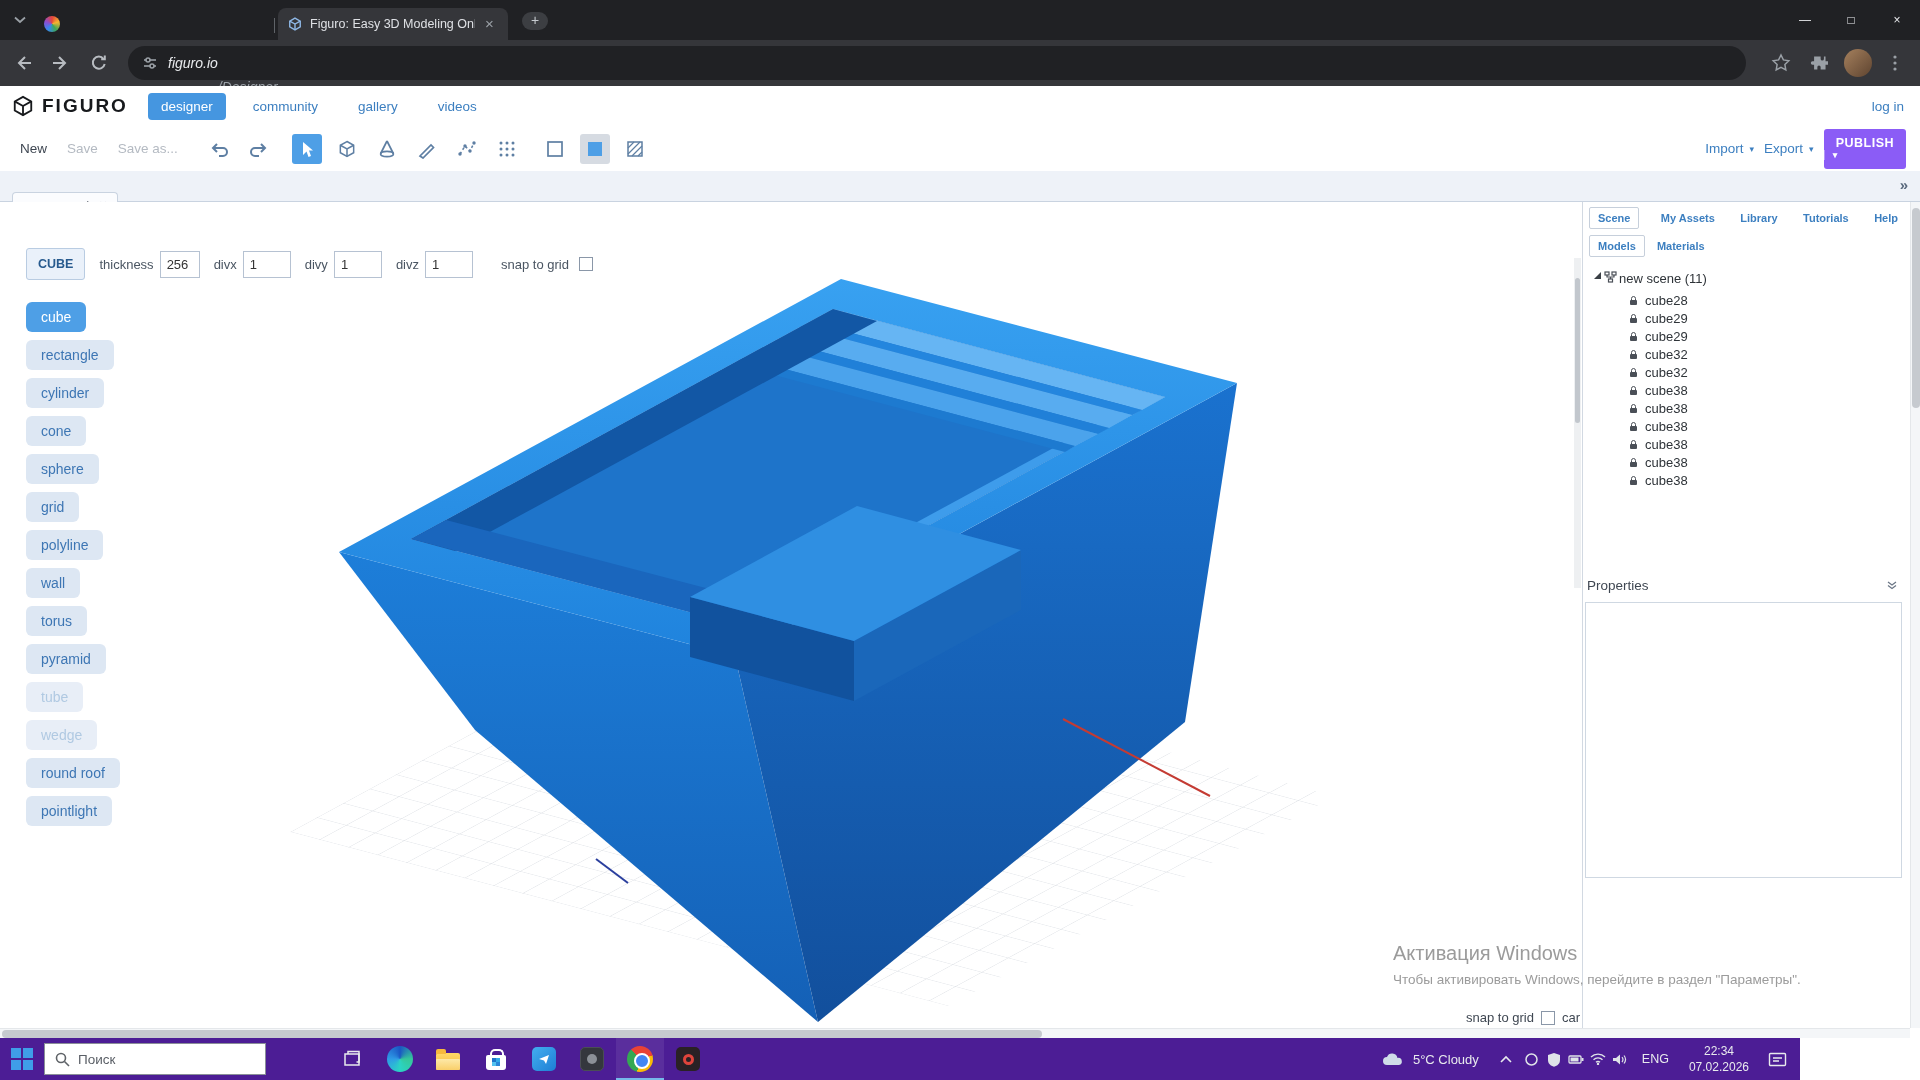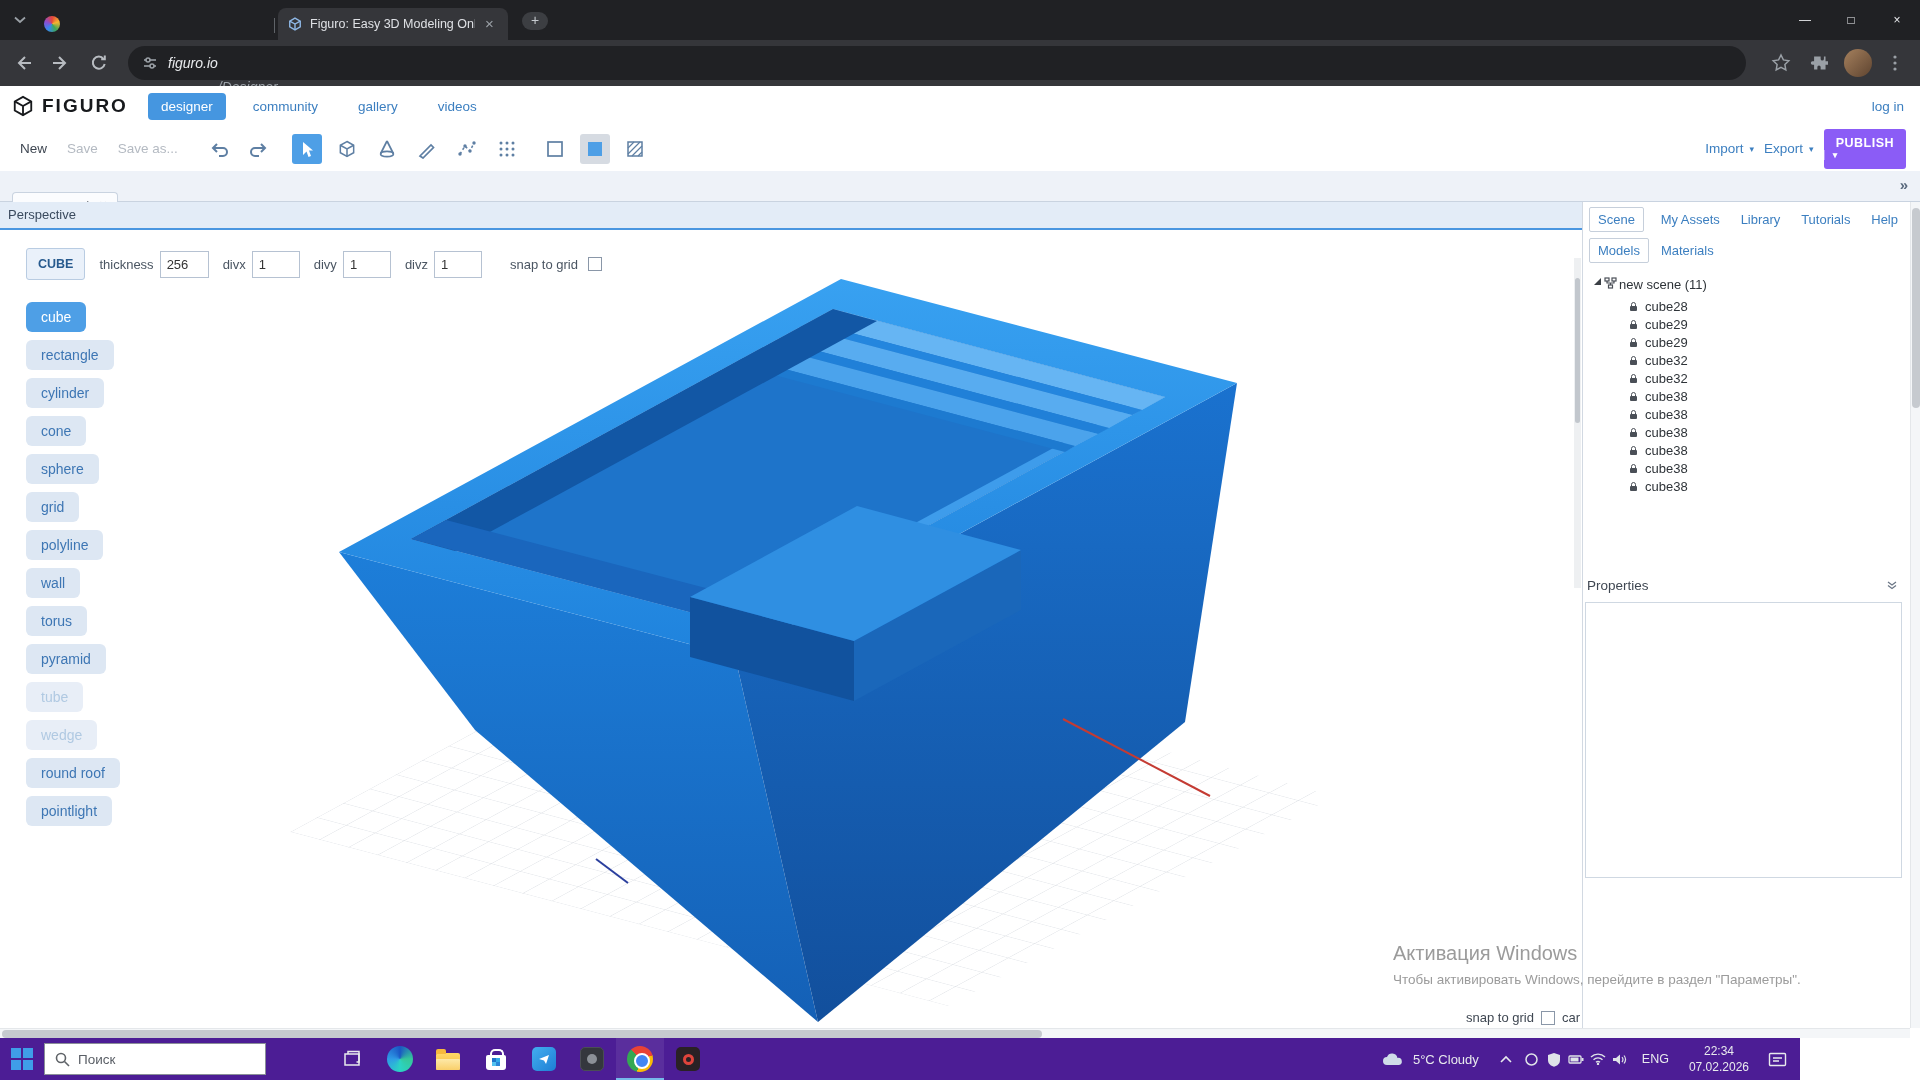--- a/index.html
+++ b/index.html
@@ -61,40 +61,40 @@
   .scenetab-close { color:#6a7585; font-size:14px; }
   .overflow-btn { position:absolute; right:12px; top:5px; color:#5a6a7e; font-size:15px; font-weight:bold; }
 
   
   .viewport { position:absolute; top:202px; left:0; width:1582px; height:826px; background:#fff; overflow:hidden; }
   .perspbar { position:absolute; top:0; left:0; right:0; height:28px; background:#e3ecf7; border-bottom:2px solid #4a96e0; font-size:13px; color:#3a4a5e; line-height:26px; padding-left:8px; z-index:3; }
   .scene-svg { position:absolute; left:0; top:0; z-index:1; }
   .tooloptions { position:absolute; top:46px; left:26px; z-index:4; display:flex; align-items:center; }
   .cube-chip { background:#eaf1fa; border:1px solid #b9cce2; color:#275a8e; font-weight:bold; font-size:12.5px; padding:8px 11px; border-radius:3px; }
   .opt-label { font-size:13px; color:#4a5562; margin-left:14px; margin-right:6px; }
-  .opt-input { width:49px; height:27px; border:1px solid #b6c2d2; font-size:13px; padding:0 6px; color:#333; font-family:inherit; background:#fff; }
+  .opt-input { width:40px; height:27px; border:1px solid #b6c2d2; font-size:13px; padding:0 6px; color:#333; font-family:inherit; background:#fff; }
   .div-input { width:48px; }
   .checkbox { width:14px; height:14px; border:1px solid #8a97a8; background:#fff; display:inline-block; }
   .snap-check { margin-left:4px; }
   .shapecol { position:absolute; left:26px; top:100px; z-index:4; display:flex; flex-direction:column; gap:8px; align-items:flex-start; }
   .shape-btn { background:#dde7f3; color:#3d76b4; font-size:14px; padding:7px 15px; border-radius:6px; }
   .shape-btn.active { background:#4e9fe6; color:#fff; }
   .shape-btn.disabled { background:#e8eef7; color:#b0c9e2; }
   .vpb-snap-label { position:absolute; left:1466px; top:808px; font-size:13px; color:#3f4752; z-index:4; }
   .vpb-check { position:absolute; left:1541px; top:809px; z-index:4; }
   .vpb-cam { position:absolute; left:1562px; top:808px; width:20px; overflow:hidden; white-space:nowrap; font-size:13px; color:#3f4752; z-index:4; }
 
   .watermark { position:absolute; left:1393px; top:942px; z-index:50; color:#9b9b9b; pointer-events:none; }
   .wm1 { font-size:20px; }
   .wm2 { font-size:13.5px; margin-top:7px; }
 
   
   .rightpanel { position:absolute; top:202px; left:1582px; width:328px; height:826px; background:#fff; border-left:1px solid #d2d9e2; }
   .ptabs { display:flex; justify-content:space-between; align-items:center; padding:5px 8px 3px 6px; }
-  .ptab { color:#3c7fc0; font-size:13px; padding:4px 4px; }
+  .ptab { color:#3c7fc0; font-size:11px; padding:4px 4px;font-weight:bold; }
   .ptab.active { border:1px solid #c6cfdb; background:#fff; padding:4px 8px; border-radius:2px; }
   .psubtabs { display:flex; gap:8px; padding:3px 8px 6px 6px; align-items:center; }
   .tree { padding:8px 0 0 10px; font-size:13px; color:#2e3338; }
   .tree-root { display:flex; gap:2px; height:20px; }
   .tree-item { display:flex; align-items:center; gap:7px; height:18px; padding-left:36px; }
   .props-header { position:absolute; top:376px; left:0; right:0; padding:0 12px 0 4px; display:flex; justify-content:space-between; align-items:center; font-size:13.5px; color:#3f4752; }
   .props-box { position:absolute; top:400px; left:2px; right:8px; height:276px; border:1px solid #cfd8e2; background:#fff; }
   .panel-scrollbar { position:absolute; top:56px; left:-9px; width:7px; height:330px; background:#eef0f2; }
   .panel-scrollbar .thumb { position:absolute; top:20px; left:1px; width:5px; height:145px; background:#c2c7cd; border-radius:3px; }
 
@@ -329,21 +329,20 @@
 
 <div class="scenetabbar">
   <div class="scenetab">
     <span>new scene*</span>
     <span class="scenetab-close">×</span>
   </div>
   <span class="overflow-btn">»</span>
 </div>
 
 <div class="viewport">
-  <div class="perspbar">Perspective</div>
 
   <svg class="scene-svg" width="1582" height="826" viewBox="0 0 1582 826">
     <defs>
       <pattern id="gpat" width="30" height="30" patternUnits="userSpaceOnUse" patternTransform="matrix(0.967,0.256,0.879,-0.477,290,630)">
         <path d="M0 0H30M0 0V30" fill="none" stroke="#d8dce1" stroke-width="1.1"></path>
       </pattern>
       <linearGradient id="gRim" x1="0" y1="0" x2="0" y2="1">
           <stop offset="0" stop-color="#38a1f1"></stop>
           <stop offset="1" stop-color="#1f83dd"></stop>
         </linearGradient>

